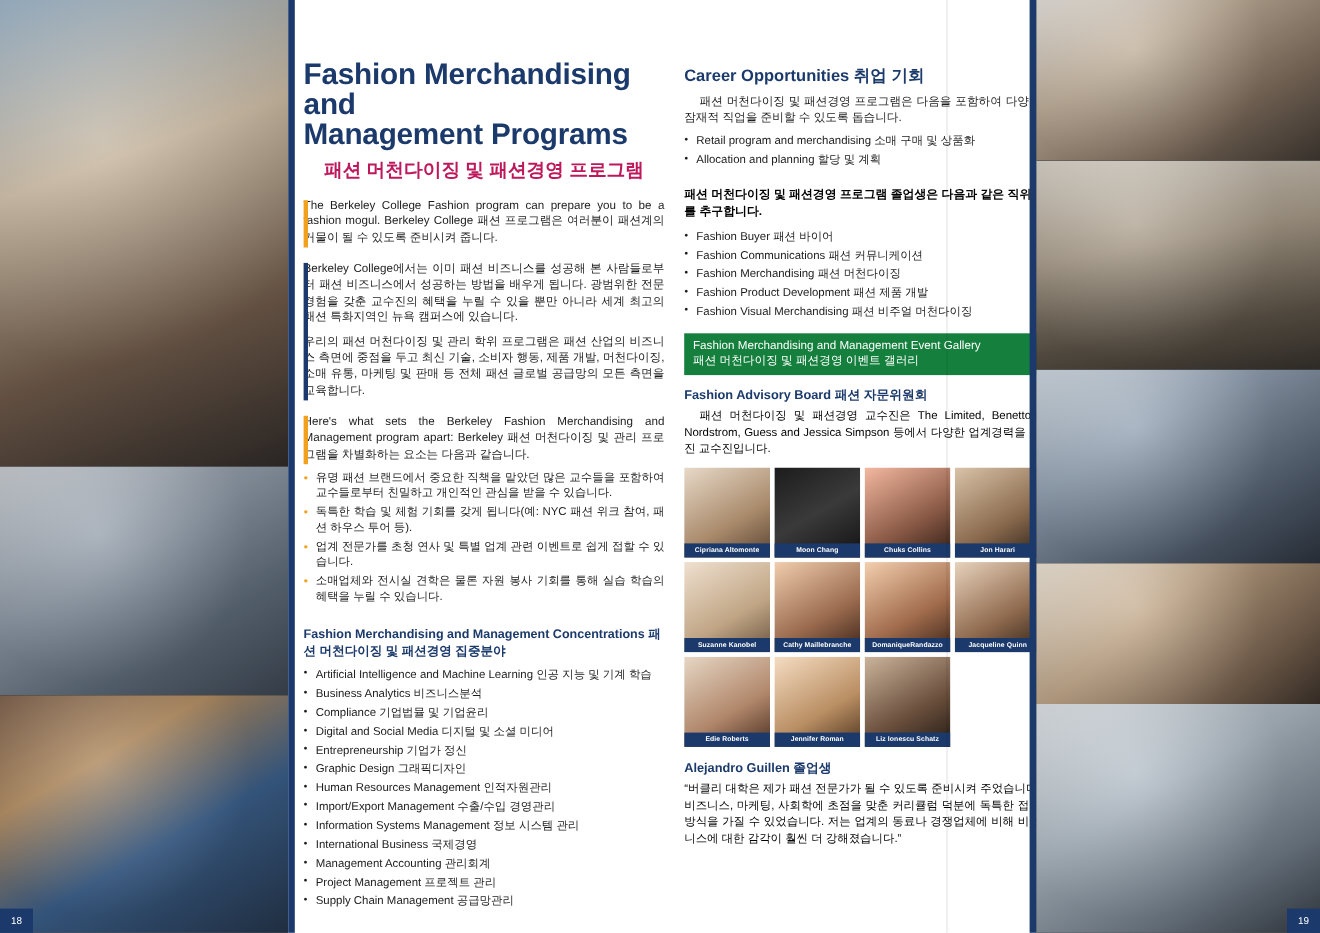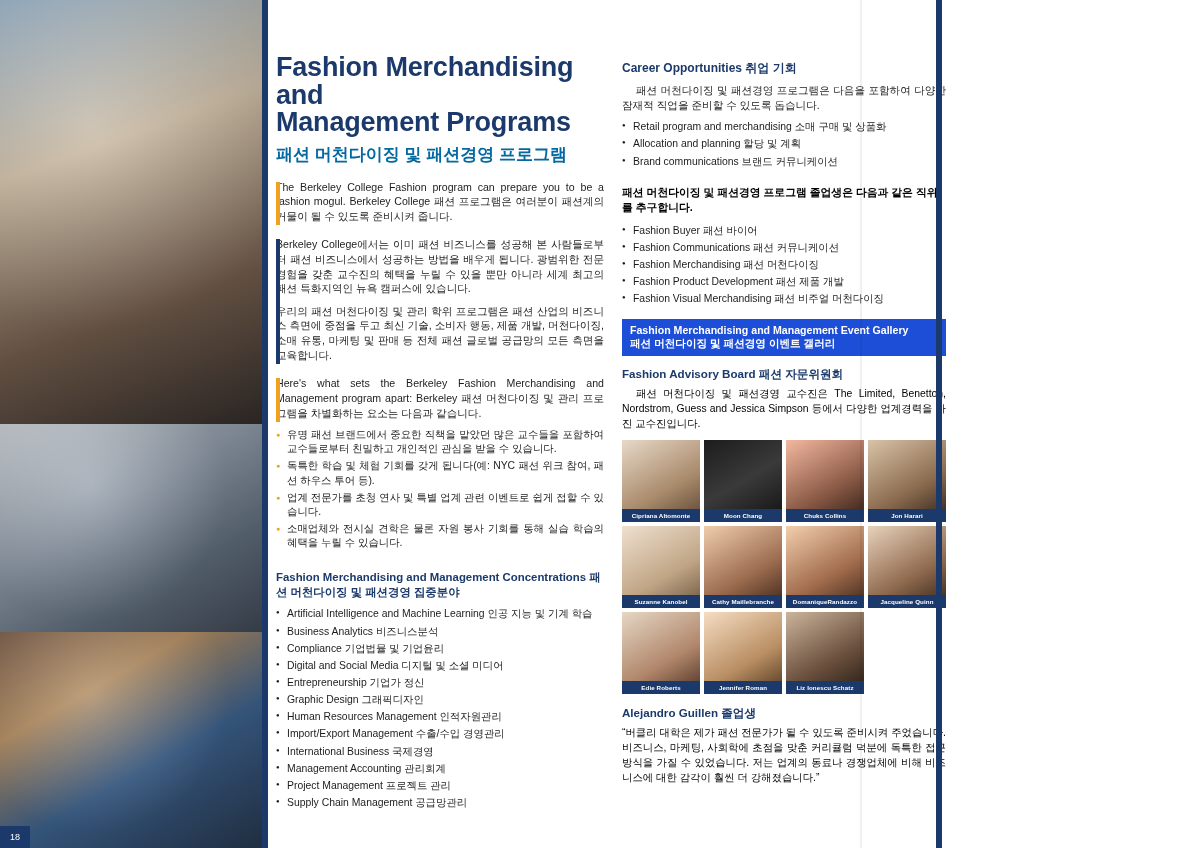--- a/index.html
+++ b/index.html
@@ -39,46 +39,46 @@
 
   .col-left { position:absolute; left:14px; top:0; width:328px; }
   .col-right { position:absolute; left:360px; top:0; width:324px; }
 
   h1.title {
     color:#1b3a6b; font-weight:700; line-height:1.02;
     font-size:27px; margin:0; letter-spacing:-0.2px;
   }
   h1.title .ln { display:block; }
   .title-wrap { padding-top:54px; }
-  .title-kr { color:#0369a1; font-size:17px; font-weight:700; margin-top:6px; }
+  .title-kr { color:#be185d; font-size:17px; font-weight:700; margin-top:6px;text-align:center; }
 
   .para { font-size:10.6px; line-height:1.38; color:#1c1c1c; text-align:justify; }
   .para-block { position:relative; margin-top:14px; }
   .bar { position:absolute; left:0; top:2px; width:4px; height:100%; background:#f0a11e; }
   .bar.blue { background:#1b3a6b; }
 
   ul.dots { list-style:none; margin:8px 0 0 0; padding:0; }
   ul.dots li { position:relative; padding-left:11px; font-size:10.4px; line-height:1.36; color:#1c1c1c; margin-bottom:3px; text-align:justify;}
   ul.dots li::before { content:"\25CF"; position:absolute; left:0; top:0; font-size:6px; line-height:1.9; color:#1c1c1c; }
 
   ul.dots.gold li::before { color:#f0a11e; font-size:7px; }
 
   h2.sec {
     color:#1b3a6b; font-size:11.4px; font-weight:700; line-height:1.28;
     margin:20px 0 4px 0;
   }
 
   
-  h2.sec-r { color:#1b3a6b; font-size:12px; font-weight:700; margin:0 0 6px 0; }
+  h2.sec-r { color:#1b3a6b; font-size:15px; font-weight:700; margin:0 0 6px 0; }
   .rtop { padding-top:60px; }
   .kr-strong { color:#000; font-size:10.8px; font-weight:700; line-height:1.45; margin:16px 0 6px; }
 
   .gallery-banner {
-    background:#1d4ed8; color:#fff; padding:5px 8px; margin-top:12px;
-    font-size:10.6px; font-weight:700; line-height:1.3;
+    background:#15803d; color:#fff; padding:5px 8px; margin-top:12px;
+    font-size:10.6px; font-weight:400; line-height:1.3;
   }
 
   .advisory-title { color:#1b3a6b; font-size:11.6px; font-weight:700; margin:11px 0 5px; }
 
   .adv-intro { font-size:10.4px; line-height:1.42; text-align:justify; text-indent:14px; }
 
   .face-grid { display:grid; grid-template-columns:repeat(4, 1fr); gap:4px; margin-top:9px; }
   .face { position:relative; height:82px; overflow:hidden; }
   .face .img { position:absolute; inset:0; }
   .face .cap {
@@ -182,35 +182,35 @@
 
         <ul class="dots">
           <li>Artificial Intelligence and Machine Learning 인공 지능 및 기계 학습</li>
           <li>Business Analytics 비즈니스분석</li>
           <li>Compliance 기업법뮬 및 기업윤리</li>
           <li>Digital and Social Media 디지털 및 소셜 미디어</li>
           <li>Entrepreneurship 기업가 정신</li>
           <li>Graphic Design 그래픽디자인</li>
           <li>Human Resources Management 인적자원관리</li>
           <li>Import/Export Management 수출/수입 경영관리</li>
+          <li>Information Systems Management 정보 시스템 관리</li>
           <li>International Business 국제경영</li>
           <li>Management Accounting 관리회계</li>
           <li>Project Management 프로젝트 관리</li>
           <li>Supply Chain Management 공급망관리</li>
         </ul>
       </div>
 
       <div class="col-right rtop">
         <h2 class="sec-r">Career Opportunities 취업 기회</h2>
         <div class="para" style="text-indent:14px">패션 머천다이징 및 패션경영 프로그램은 다음을 포함하여 다양한 잠재적 직업을 준비할 수 있도록 돕습니다.</div>
 
         <ul class="dots">
           <li>Retail program and merchandising 소매 구매 및 상품화</li>
           <li>Allocation and planning 할당 및 계획</li>
-          <li>Brand communications 브랜드 커뮤니케이션</li>
         </ul>
 
         <div class="kr-strong">패션 머천다이징 및 패션경영 프로그램 졸업생은 다음과 같은 직위를 추구합니다.</div>
 
         <ul class="dots">
           <li>Fashion Buyer 패션 바이어</li>
           <li>Fashion Communications 패션 커뮤니케이션</li>
           <li>Fashion Merchandising 패션 머천다이징</li>
           <li>Fashion Product Development 패션 제품 개발</li>
           <li>Fashion Visual Merchandising 패션 비주얼 머천다이징</li>
@@ -275,16 +275,34 @@
         </div>
 
         <div class="alum-title">Alejandro Guillen 졸업생</div>
         <div class="quote">“버클리 대학은 제가 패션 전문가가 될 수 있도록 준비시켜 주었습니다. 비즈니스, 마케팅, 사회학에 초점을 맞춘 커리큘럼 덕분에 독특한 접근 방식을 가질 수 있었습니다. 저는 업계의 동료나 경쟁업체에 비해 비즈니스에 대한 감각이 훨씬 더 강해졌습니다.”</div>
       </div>
 
     </div>
     <div class="spine"></div>
   </div>
 
+  <div class="right-photos">
+    <div class="rp rp1">
+        <div class="ph ph-d"></div>
+      </div>
+    <div class="rp rp2">
+        <div class="ph ph-e"></div>
+      </div>
+    <div class="rp rp3">
+        <div class="ph ph-f"></div>
+      </div>
+    <div class="rp rp4">
+        <div class="ph ph-g"></div>
+      </div>
+    <div class="rp rp5">
+        <div class="ph ph-i"></div>
+      </div>
+    <div class="pagenum r">19</div>
+  </div>
 
   <div class="edge-left"></div>
   <div class="edge-right"></div>
 </div>
 
 </body></html>

